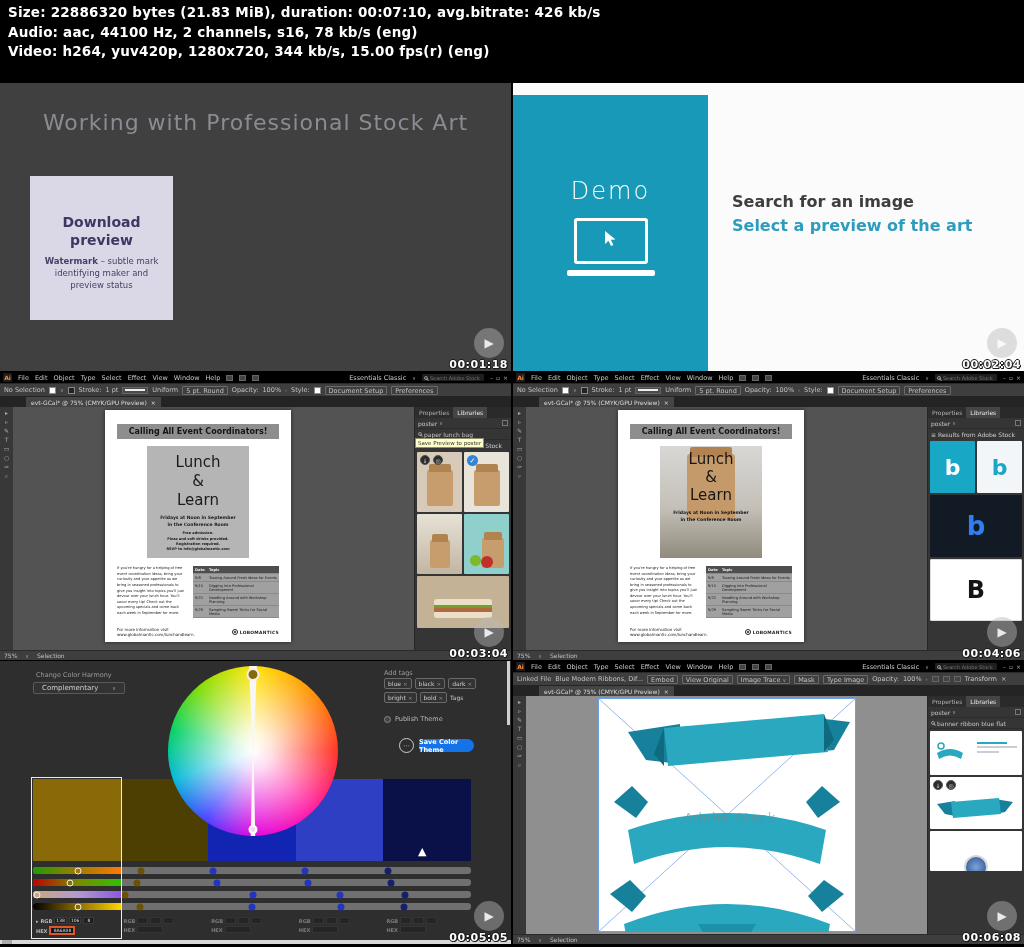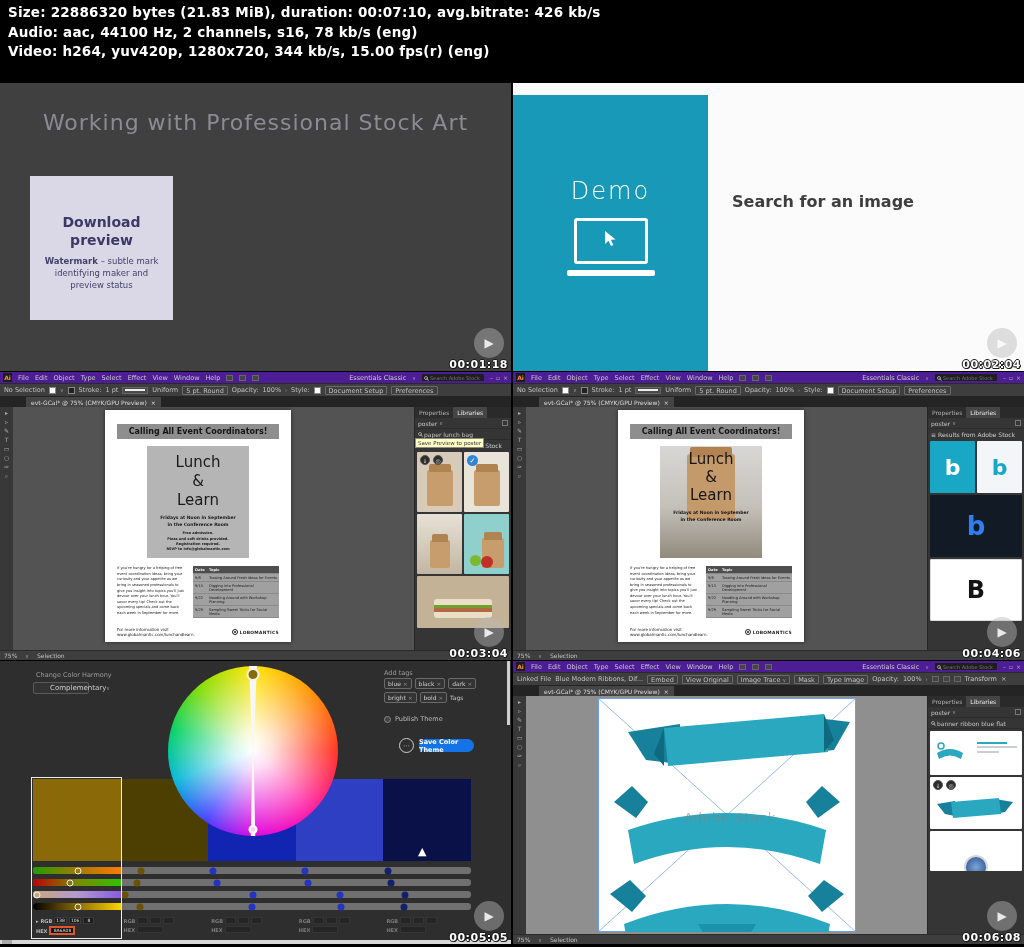--- a/index.html
+++ b/index.html
@@ -23,21 +23,21 @@
 .s2-label{margin-top:82px;text-align:center;font-size:24px;font-weight:300;letter-spacing:2px;}
 .laptop{position:absolute;left:56px;top:123px;width:84px;height:58px;}
 .lt-screen{width:74px;height:46px;border:3px solid #fff;border-radius:3px;margin:0 auto;position:relative;}
 .lt-base{position:absolute;bottom:0;left:-2px;width:88px;height:6px;background:#fff;border-radius:2px;}
 .lt-cursor{position:absolute;left:27px;top:9px;}
 .s2-line1{position:absolute;left:219px;top:109px;font-size:16px;font-weight:bold;color:#3e3e3e;}
 .s2-line2{position:absolute;left:219px;top:133px;font-size:16px;font-weight:bold;color:#2d9cbd;}
 
 
 .aiframe{background:#3a3a3a;display:flex;flex-direction:column;}
-.menubar{height:11px;background:#4c1d95;display:flex;align-items:center;gap:6px;padding:0 3px;font-size:6.5px;color:#c9c9c9;flex:0 0 auto;white-space:nowrap;}
+.menubar{height:11px;background:#000000;display:flex;align-items:center;gap:6px;padding:0 3px;font-size:6.5px;color:#c9c9c9;flex:0 0 auto;white-space:nowrap;}
 .ailogo{width:9px;height:9px;background:#1c1c1c;color:#ff8d3a;font-size:6px;font-weight:bold;display:flex;align-items:center;justify-content:center;flex:0 0 auto;}
 .mspace{flex:1;}
 .mico{width:7px;height:6px;border:1px solid #666;background:#444;}
 .stocksearch{width:62px;height:7px;background:#1e1e1e;border-radius:1px;color:#777;font-size:5px;display:flex;align-items:center;padding:0 2px;gap:2px;}
 .winctl{display:flex;gap:3px;color:#aaa;font-size:6px;}
 .ctrlbar{height:13px;background:#3e3e3e;border-top:1px solid #2a2a2a;display:flex;align-items:center;gap:4px;padding:0 4px;font-size:6.5px;color:#c2c2c2;flex:0 0 auto;white-space:nowrap;overflow:hidden;}
 .sw{width:7px;height:7px;border:1px solid #888;background:#fff;flex:0 0 auto;}
 .sw.dark{background:#222;}
 .linebox{width:26px;height:7px;border:1px solid #666;background:#4a4a4a;display:flex;align-items:center;padding:0 2px;}
 .linebox i{display:block;width:100%;height:2px;background:#eee;}
@@ -95,21 +95,21 @@
 
 .lg{display:flex;align-items:center;justify-content:center;font-weight:bold;}
 .lg1{background:#18a7c4;color:#fff;font-size:22px;height:52px;}
 .lg2{background:#f3f6f8;color:#18a7c4;font-size:22px;height:52px;}
 .lg3{background:#121a26;color:#2f7ff0;font-size:26px;height:62px;}
 .lg4{background:#fff;color:#141414;font-size:24px;height:62px;border:1px solid #ddd;}
 
 
 .f-color{background:#2e2e2e;}
 .harm-label{position:absolute;left:36px;top:10px;font-size:6.5px;color:#9a9a9a;}
-.harm-dd{position:absolute;left:33px;top:21px;width:56px;height:12px;border:1px solid #5a5a5a;border-radius:2px;color:#cfcfcf;font-size:7px;display:flex;align-items:center;justify-content:space-between;padding:0 16px;background:#333;}
+.harm-dd{position:absolute;left:33px;top:21px;width:92px;height:12px;border:1px solid #5a5a5a;border-radius:2px;color:#cfcfcf;font-size:7px;display:flex;align-items:center;justify-content:space-between;padding:0 8px;background:#333;}
 .wheel{position:absolute;left:168px;top:5px;width:170px;height:170px;border-radius:50%;z-index:6;background:conic-gradient(from 0deg,#ffe400,#ff9000 45deg,#ff3020 90deg,#ff1aa0 135deg,#e000e0 180deg,#4040ff 215deg,#00b8d8 250deg,#00d060 285deg,#80dc00 320deg,#ffe400 360deg);}
 .wheel::after{content:"";position:absolute;inset:0;border-radius:50%;background:radial-gradient(circle at 50% 50%,#fff 0,rgba(255,255,255,.85) 16%,rgba(255,255,255,0) 72%);}
 .n-top{position:absolute;left:50%;top:0;width:14px;height:50%;transform:translateX(-50%);background:#f7f7f7;clip-path:polygon(22% 0,78% 0,54% 100%,46% 100%);z-index:7;}
 .n-bot{position:absolute;left:50%;bottom:0;width:14px;height:50%;transform:translateX(-50%);background:#f7f7f7;clip-path:polygon(46% 0,54% 0,66% 100%,34% 100%);z-index:7;}
 .n-topdot{position:absolute;left:50%;top:2px;transform:translateX(-50%);width:13px;height:13px;border-radius:50%;background:#8a6a08;border:2px solid #f2f2f2;z-index:8;}
 .n-botdot{position:absolute;left:50%;bottom:2px;transform:translateX(-50%);width:9px;height:9px;border-radius:50%;background:#ecd9f0;border:2px solid #fff;z-index:8;}
 .tags-label{position:absolute;left:384px;top:8px;font-size:6.5px;color:#9a9a9a;}
 .tagswrap{position:absolute;left:384px;top:17px;width:115px;display:flex;flex-wrap:wrap;gap:3px;font-size:6px;color:#ccc;align-items:center;}
 .tagchip{border:1px solid #6a6a6a;border-radius:2px;padding:1px 3px;display:flex;gap:2px;align-items:center;background:#333;}
 .tagx{color:#999;font-size:5.5px;}
@@ -178,20 +178,21 @@
       <div class="laptop">
         <div class="lt-screen">
           <svg class="lt-cursor" width="13" height="17" viewBox="0 0 13 17">
             <path d="M1,1 L1,14 L4.5,10.8 L7,16 L9.4,14.9 L6.8,9.8 L11.5,9.6 Z" fill="#fff"></path>
           </svg>
         </div>
         <div class="lt-base"></div>
       </div>
     </div>
     <div class="s2-line1">Search for an image</div>
+    <div class="s2-line2">Select a preview of the art</div>
     <div class="playbtn">
         <span>▶</span>
       </div>
     <div class="ts">00:02:04</div>
   </div>
 
   <div class="frame aiframe">
     <div class="menubar">
       <div class="ailogo">Ai</div>
       <span>File</span>

